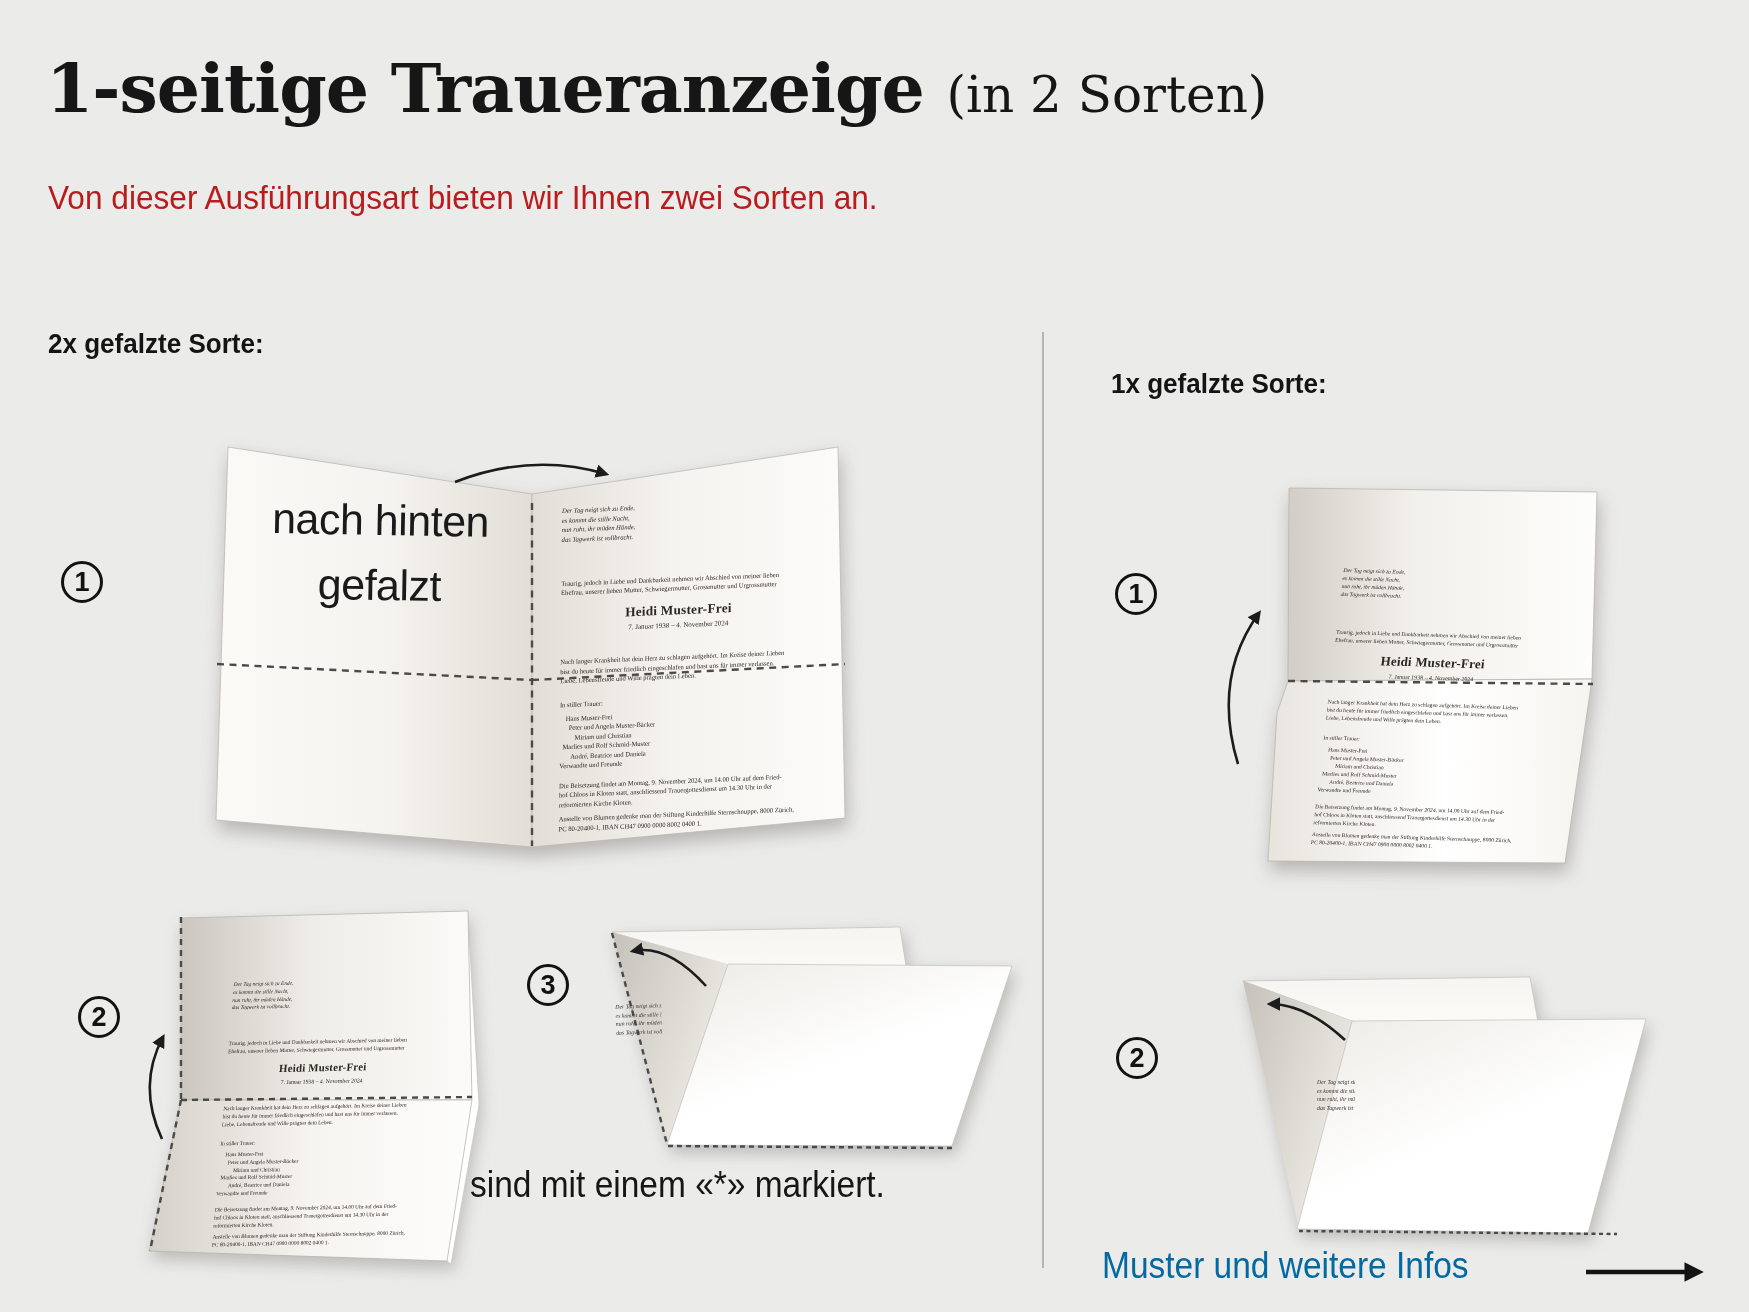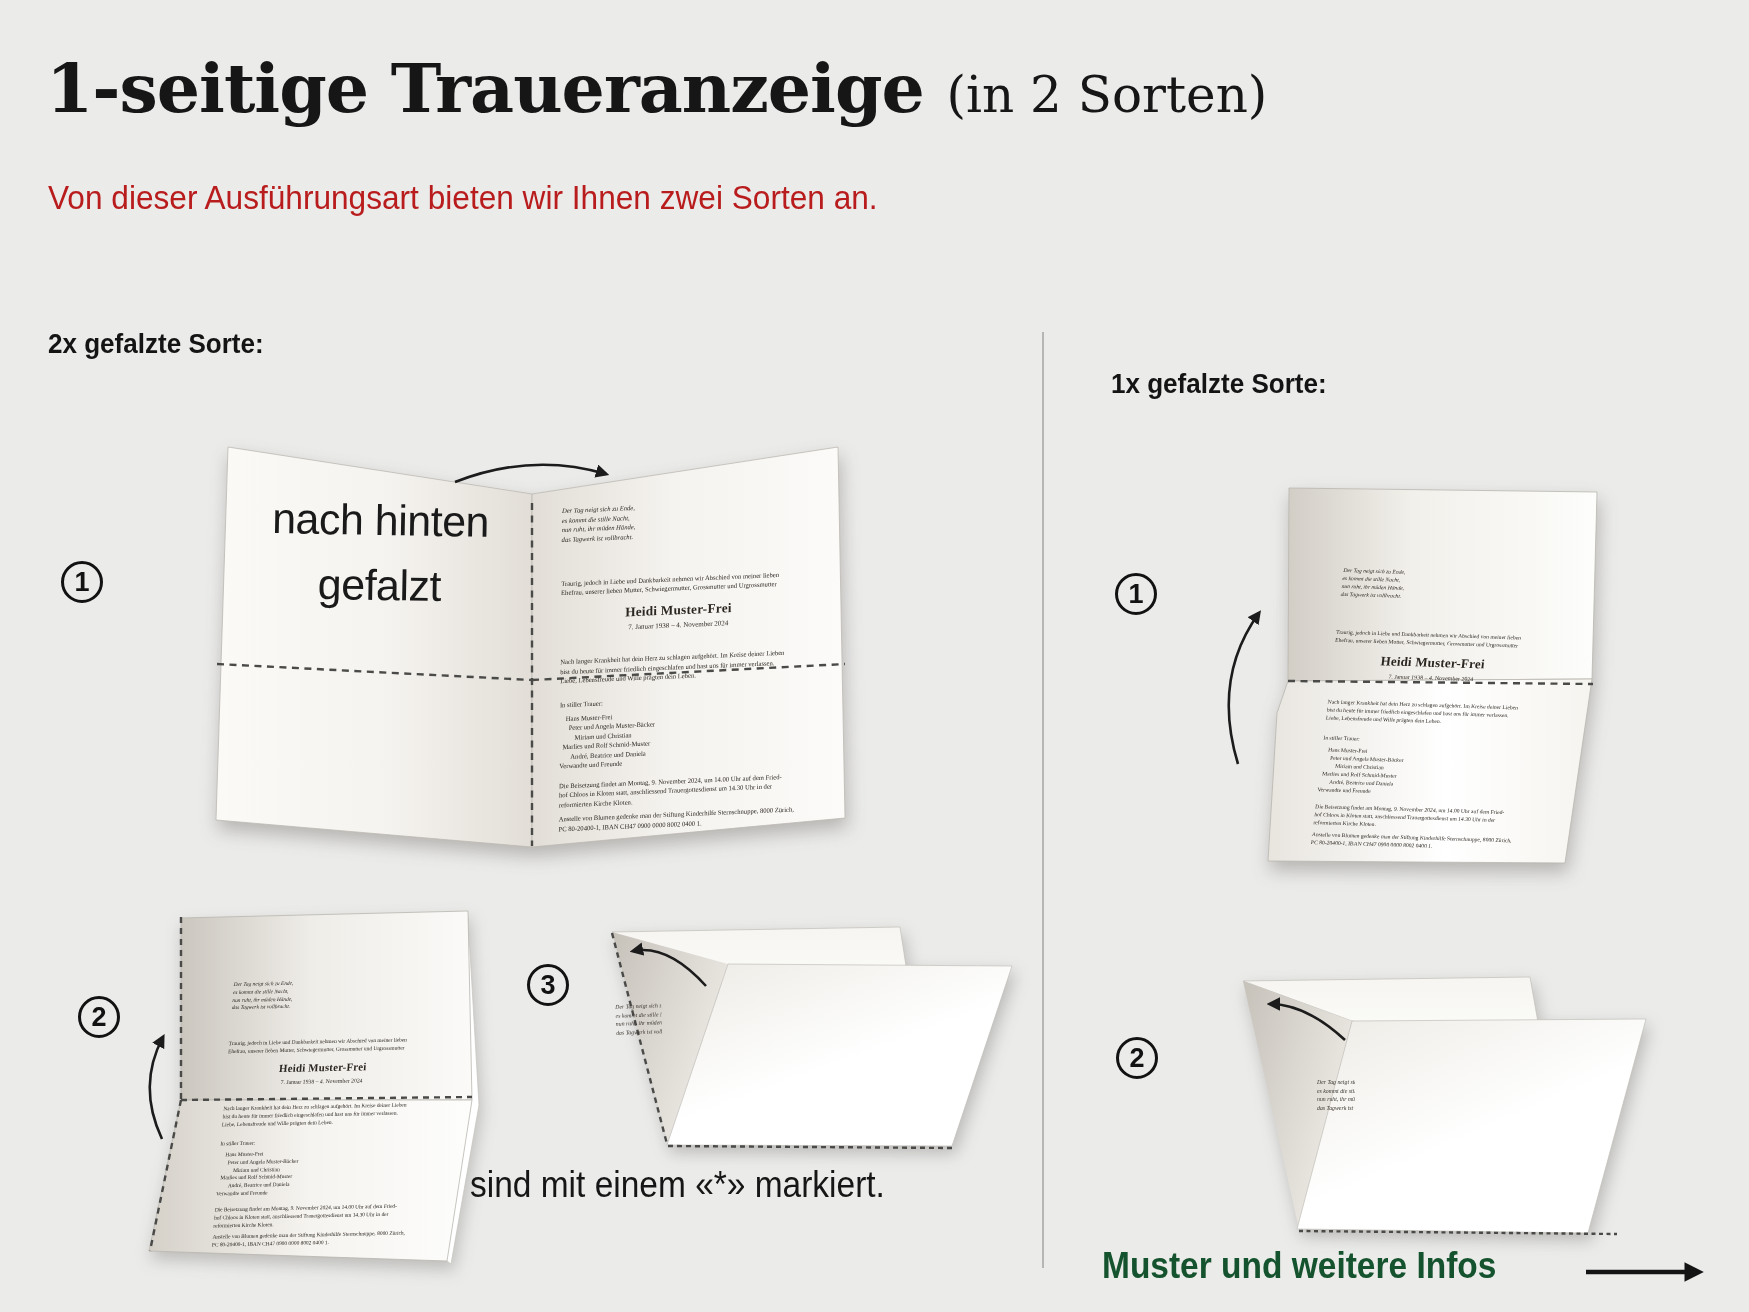--- a/index.html
+++ b/index.html
@@ -50,21 +50,21 @@
 
   
   .flap-clip{position:absolute;overflow:hidden;font-family:"Liberation Serif",serif;
              font-style:italic;color:#3a352e;line-height:1.5;}
   .flap-clip div{white-space:nowrap;}
   .flapL{left:616px;top:1002px;width:46px;height:56px;font-size:5.8px;transform:rotate(-2deg);}
   .flapR{left:1317px;top:1078px;width:38px;height:52px;font-size:5.8px;}
 
   
   .motif{left:470px;top:1160px;font-size:36px;line-height:1.38;color:#161616;}
-  .more-info{left:1102px;top:1245px;font-size:36px;color:#14532d;cursor:pointer;font-weight:bold;}
+  .more-info{left:1102px;top:1245px;font-size:36px;color:#0369a1;cursor:pointer;}
 
   svg.layer{position:absolute;left:0;top:0;}
   .sh1{filter:drop-shadow(2px 9px 9px rgba(62,57,50,.30));}
   .sh2{filter:drop-shadow(2px 8px 8px rgba(62,57,50,.26));}
   .sh3{filter:drop-shadow(3px 7px 8px rgba(62,57,50,.28));}
 </style>
 </head>
 <body>
 
 <div class="canvas">

